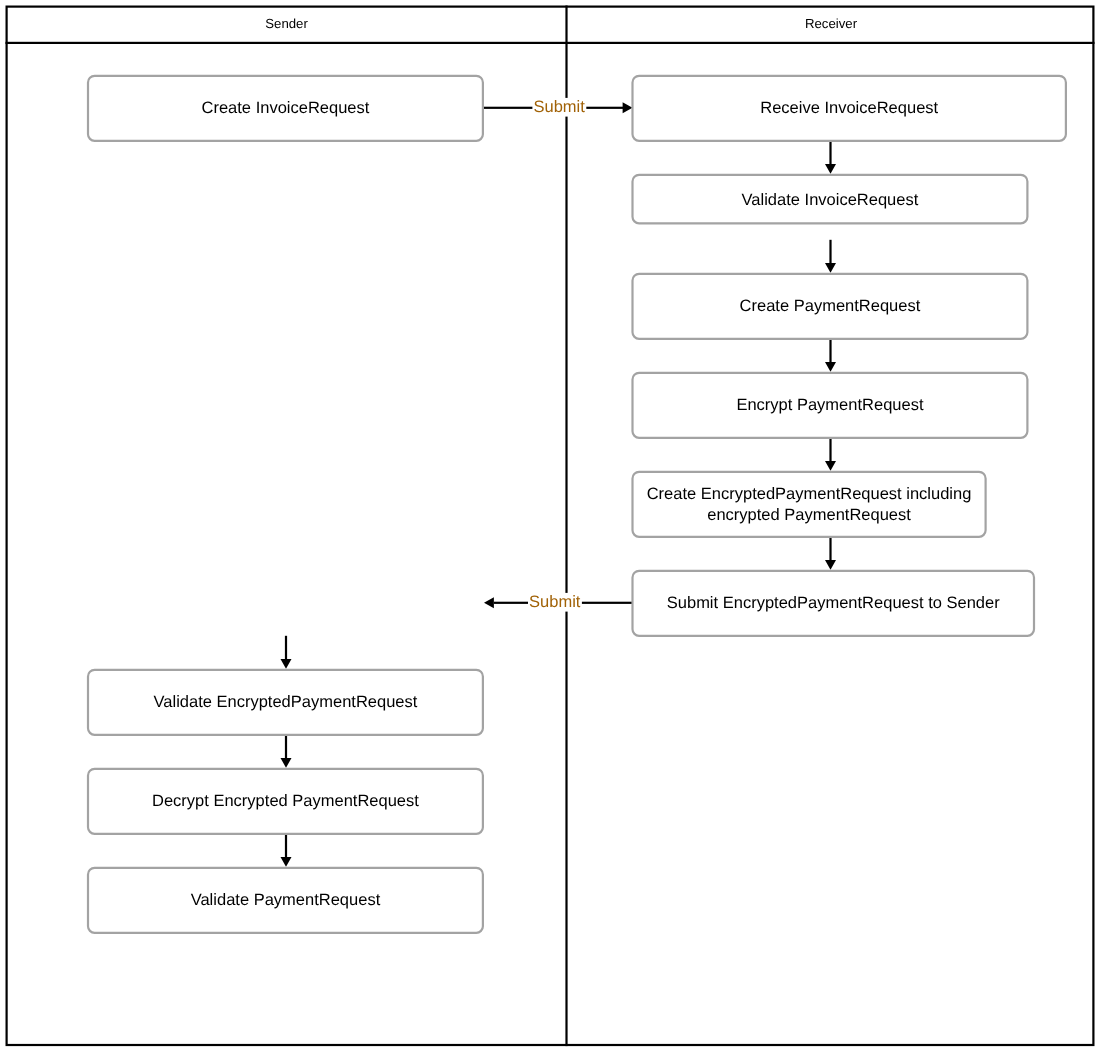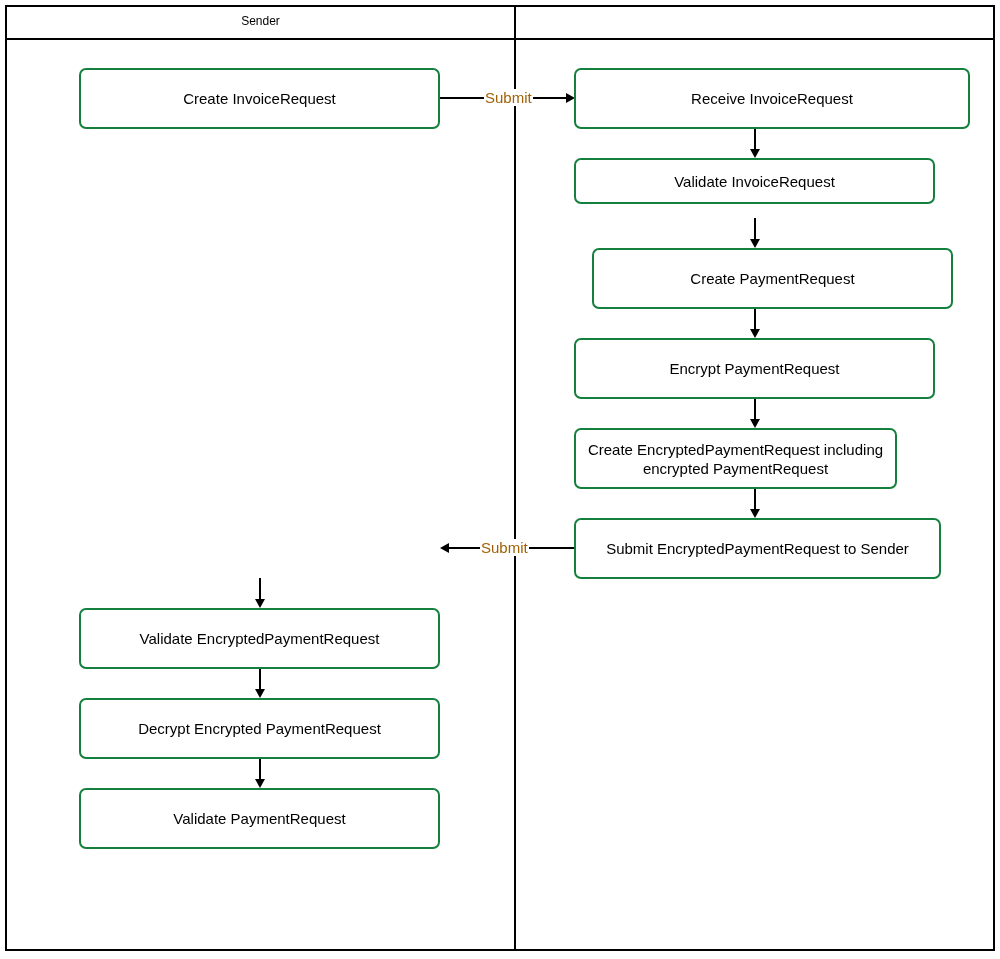--- a/index.html
+++ b/index.html
@@ -56,21 +56,21 @@
     text-align: center;
     white-space: nowrap;
   }
   .lane-title.sender   { left: 7px;   width: 507px; }
   .lane-title.receiver { left: 516px; width: 479px; }
 
   
   .node {
     position: absolute;
     box-sizing: border-box;
-    border: 2px solid #15803d;
+    border: 2px solid #a3a3a3;
     border-radius: 7px;
     background: #ffffff;
     color: #000000;
     font-size: 15px;
     line-height: 19px;
     display: flex;
     align-items: center;
     justify-content: center;
     text-align: center;
     padding: 2px 8px;
@@ -131,20 +131,21 @@
 </head>
 <body>
 
 <div id="canvas">
 
   <div class="lane-frame"></div>
   <div class="lane-header-rule"></div>
   <div class="lane-divider"></div>
 
   <div class="lane-title sender">Sender</div>
+  <div class="lane-title receiver">Receiver</div>
 
   <div class="conn-h" style="left:440px; top:97px; width:128px;"></div>
   <div class="arrow-right" style="left:566px; top:93px;"></div>
   <div class="edge-label" style="left:484px; top:89px;">Submit</div>
 
   <div class="conn-v" style="left:754px; top:128px; height:22px;"></div>
   <div class="arrow-down" style="left:750px; top:149px;"></div>
 
   <div class="conn-v" style="left:754px; top:218px; height:22px;"></div>
   <div class="arrow-down" style="left:750px; top:239px;"></div>
@@ -170,21 +171,21 @@
 
   <div class="conn-v" style="left:259px; top:758px; height:22px;"></div>
   <div class="arrow-down" style="left:255px; top:779px;"></div>
 
   <div class="node" style="left:79px; top:68px; width:361px; height:61px;">Create InvoiceRequest</div>
 
   <div class="node" style="left:574px; top:68px; width:396px; height:61px;">Receive InvoiceRequest</div>
 
   <div class="node" style="left:574px; top:158px; width:361px; height:46px;">Validate InvoiceRequest</div>
 
-  <div class="node" style="left:592px; top:248px; width:361px; height:61px;">Create PaymentRequest</div>
+  <div class="node" style="left:574px; top:248px; width:361px; height:61px;">Create PaymentRequest</div>
 
   <div class="node" style="left:574px; top:338px; width:361px; height:61px;">Encrypt PaymentRequest</div>
 
   <div class="node" style="left:574px; top:428px; width:323px; height:61px;">Create EncryptedPaymentRequest including encrypted PaymentRequest</div>
 
   <div class="node" style="left:574px; top:518px; width:367px; height:61px;">Submit EncryptedPaymentRequest to Sender</div>
 
 
   <div class="node" style="left:79px; top:608px; width:361px; height:61px;">Validate EncryptedPaymentRequest</div>
 

